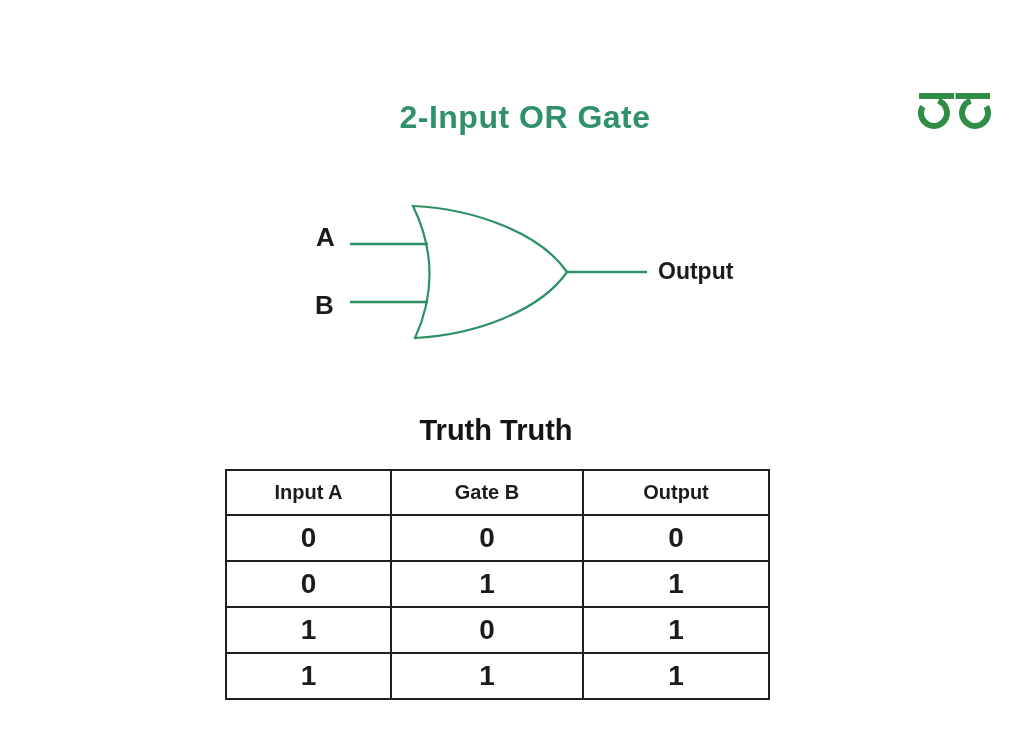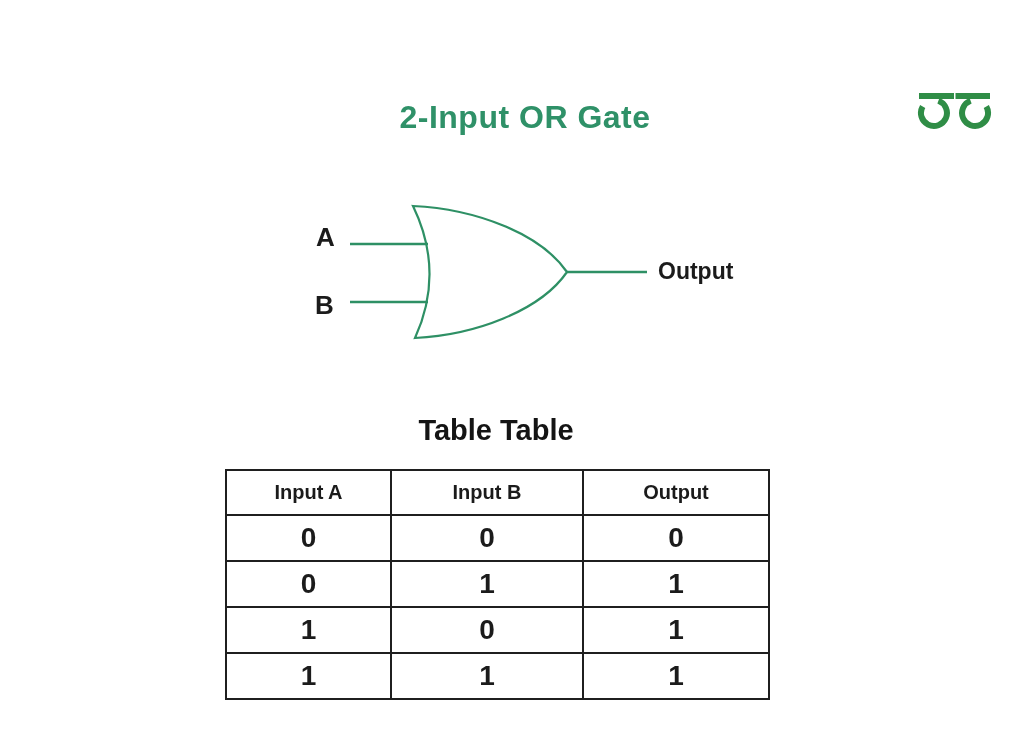--- a/index.html
+++ b/index.html
@@ -133,32 +133,32 @@
         <line x1="70" y1="126" x2="148" y2="126" stroke-width="2.5"></line>
         <line x1="287" y1="96" x2="367" y2="96" stroke-width="2.5"></line>
         <path d="M133 30 Q165 96 135 162 C195 159 260 135 287 96 C260 57 195 33 133 30 Z" stroke-width="2.2" stroke-linejoin="miter"></path>
       </g>
     </svg>
     <span class="pin-label label-a">A</span>
     <span class="pin-label label-b">B</span>
     <span class="label-out">Output</span>
   </div>
 
-  <h2 class="tt-heading">Table Table</h2>
+  <h2 class="tt-heading">Truth Truth</h2>
 
   <table class="truth-table">
     <colgroup>
       <col class="c1">
         <col class="c2">
         <col class="c3">
     </colgroup>
     <thead>
       <tr id="tt-head">
           <th>Input A</th>
-          <th>Input B</th>
+          <th>Gate B</th>
           <th>Output</th>
         </tr>
     </thead>
     <tbody id="tt-body">
         <tr>
           <td>0</td>
           <td>0</td>
           <td>0</td>
         </tr>
         <tr>

